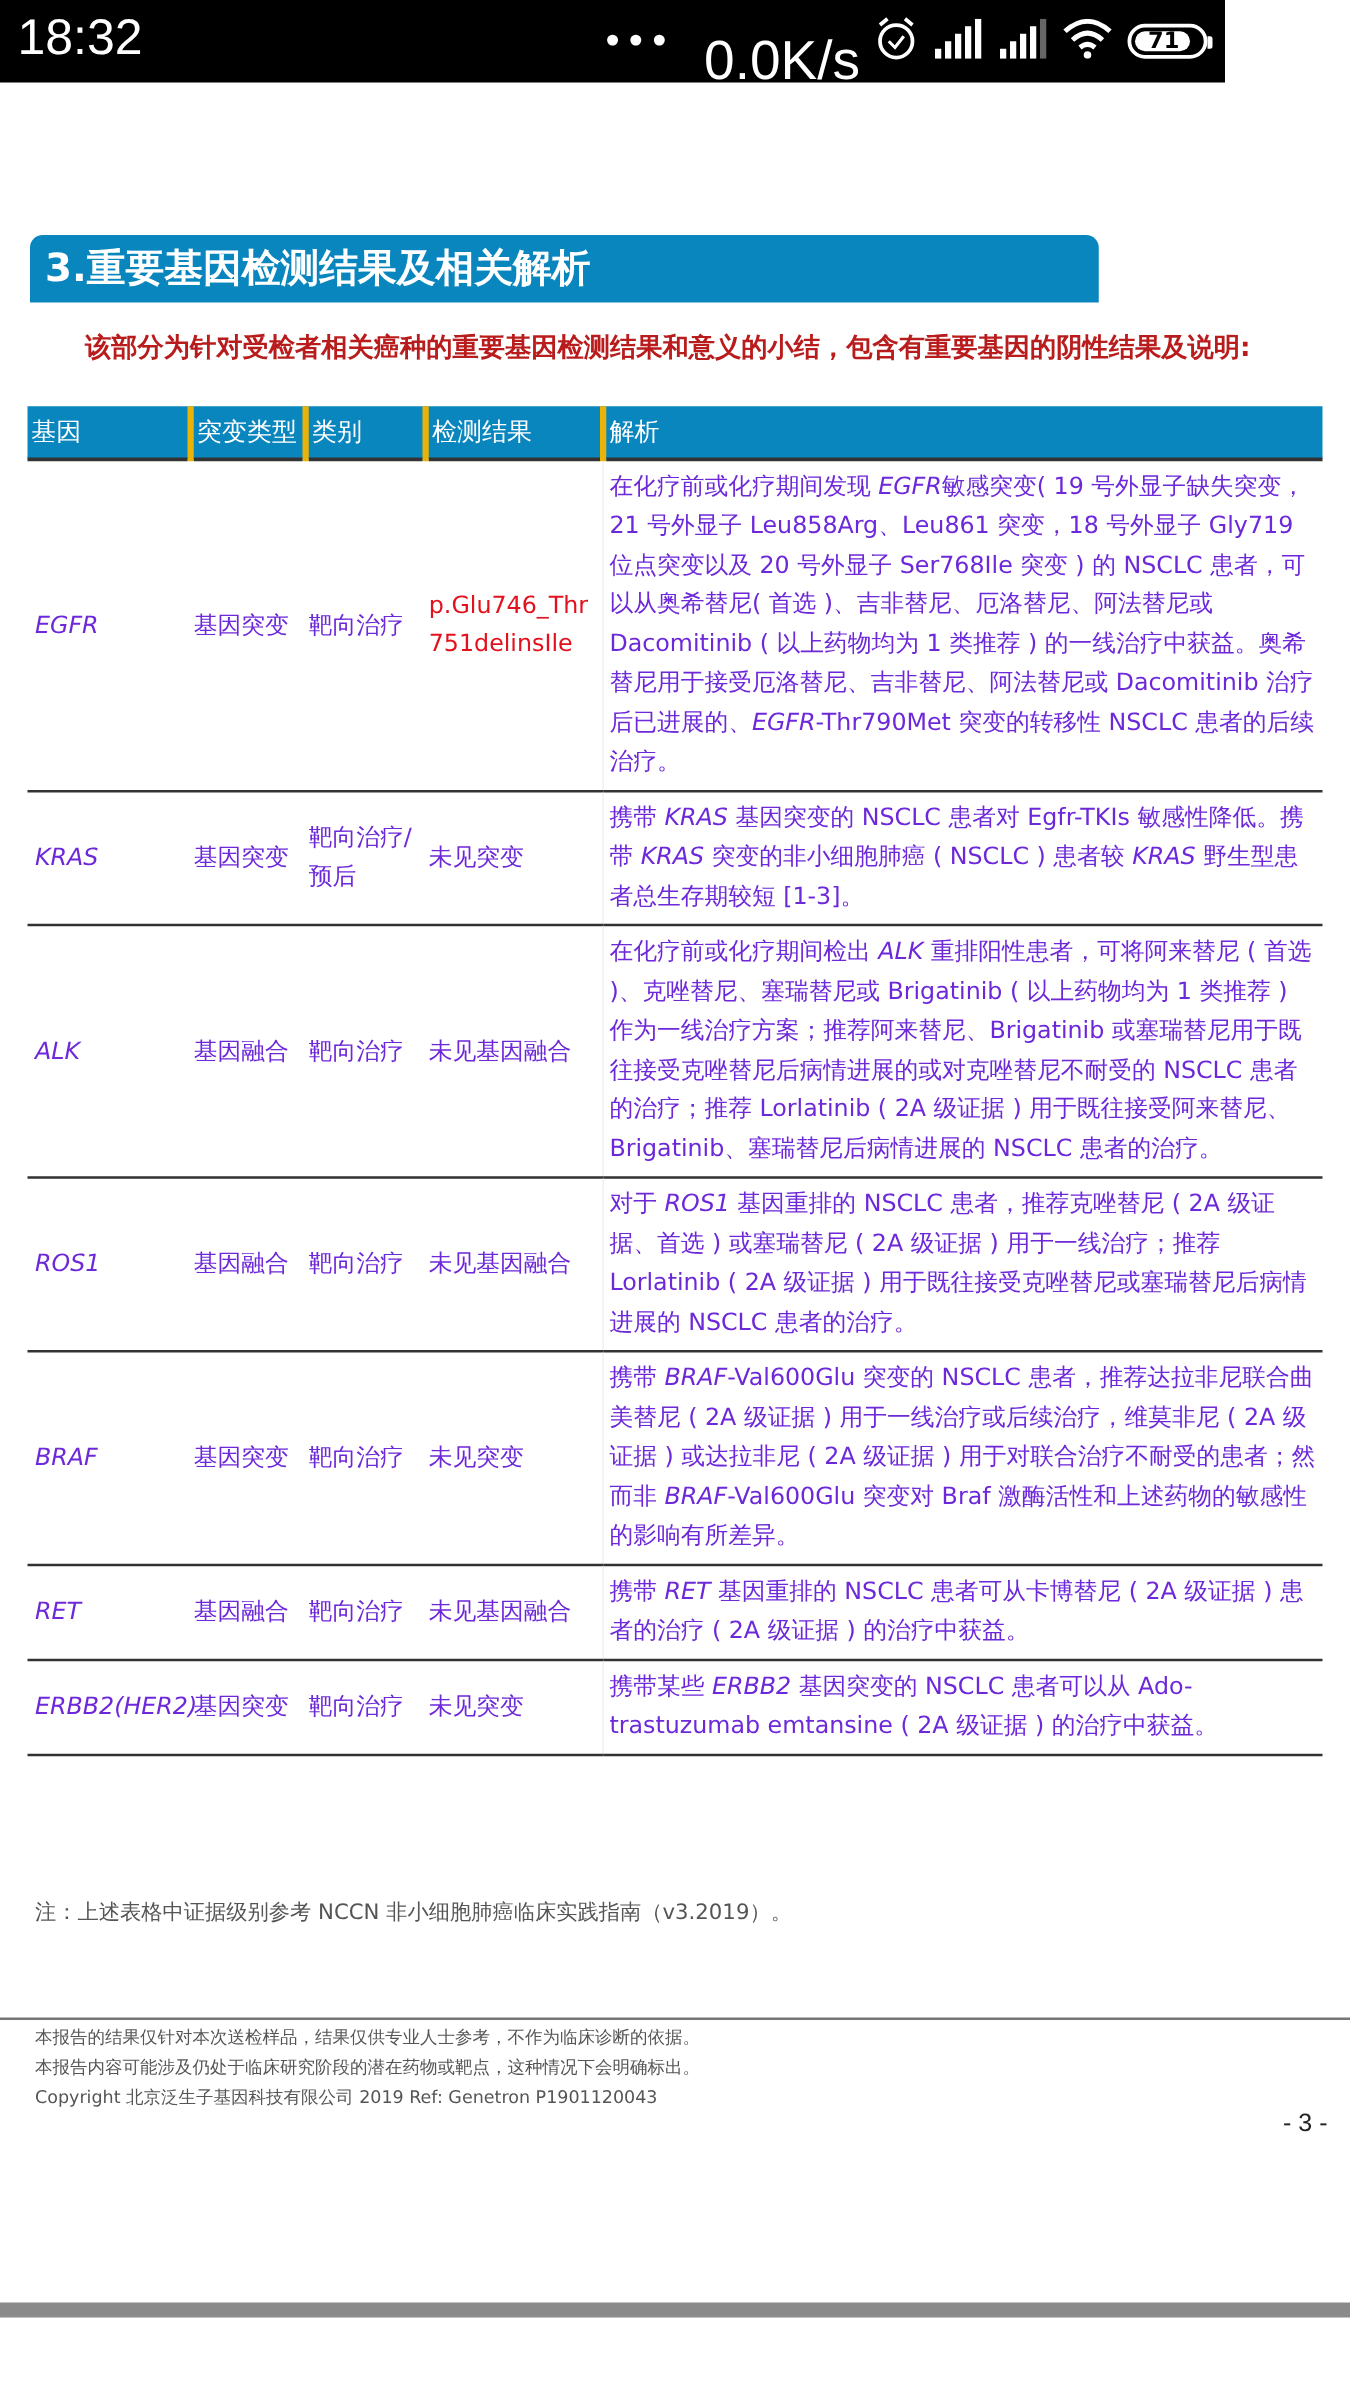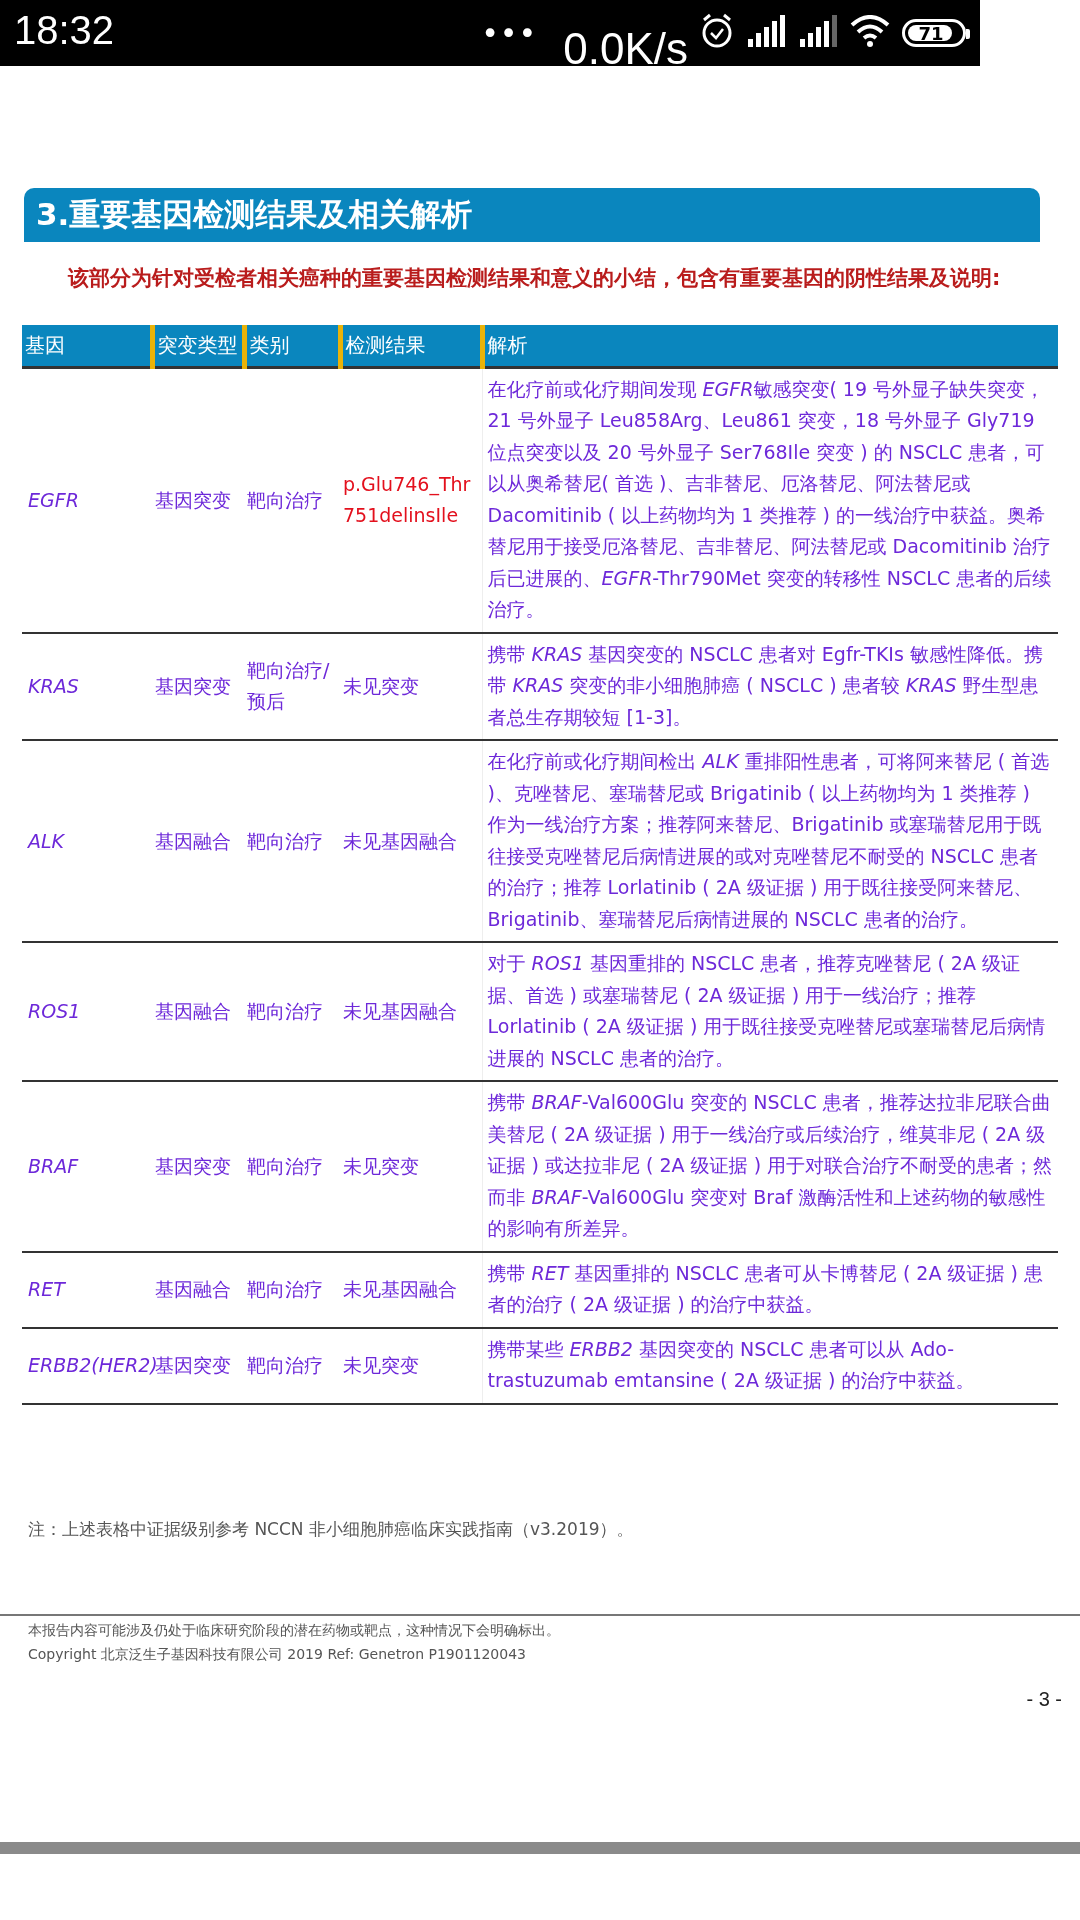--- a/index.html
+++ b/index.html
@@ -6,27 +6,27 @@
     html, body { width: 1080px; height: 1920px; background: #ffffff; overflow: hidden; }
     body { position: relative; font-family: "DejaVu Sans", "Liberation Sans", sans-serif; color: #444; }
 
     
     .status-bar { position: absolute; left: 0; top: 0; width: 980px; height: 66px; background: #000; color: #fff; display: flex; align-items: center; }
     .status-time { position: absolute; left: 14px; top: 8px; font-size: 40px; font-family: "Liberation Sans", sans-serif; letter-spacing: 0px; }
     .status-right { position: absolute; right: 14px; top: 10px; height: 46px; display: flex; align-items: center; gap: 12px; }
     .dots { font-size: 30px; letter-spacing: 1px; margin-right: 14px; }
     .net-speed { font-size: 44px; font-family: "Liberation Sans", sans-serif; margin-top: 32px; }
     .sb-icon { display: inline-block; }
-    .battery { width: 64px; height: 28px; border: 3px solid #fff; border-radius: 14px; position: relative; display: flex; align-items: center; justify-content: center; }
+    .battery { width: 64px; height: 28px; border: 3px solid #fff; border-radius: 14px; position: relative; display: flex; justify-content: center; }
     .battery-fill { position: absolute; left: 3px; top: 3px; bottom: 3px; width: 44px; background: #fff; border-radius: 9px; }
     .battery-text { position: relative; color: #000; font-size: 18px; font-weight: bold; margin-left: -6px; }
     .battery-tip { position: absolute; right: -7px; top: 7px; width: 4px; height: 10px; background: #fff; border-radius: 0 2px 2px 0; }
 
     
-    .section-title-bar { position: absolute; left: 24px; top: 188px; width: 1016px; height: 54px; background: #0a86be; border-radius: 10px 10px 0 0; }
+    .section-title-bar { position: absolute; left: 24px; top: 188px; width: 855px; height: 54px; background: #0a86be; border-radius: 10px 10px 0 0; }
     .section-title { position: absolute; left: 12px; top: 6px; color: #fff; font-size: 31px; font-weight: bold; font-family: "DejaVu Sans", sans-serif; }
     .intro { position: absolute; left: 68px; top: 264px; width: 1000px; color: #b91c1c; font-size: 21px; font-weight: bold; white-space: nowrap; }
 
     
     .gene-table { position: absolute; left: 22px; top: 325px; width: 1036px; border-collapse: collapse; table-layout: fixed; }
     .gene-table th { background: #0a86be; color: #fff; font-weight: normal; font-size: 20px; text-align: left; height: 42px; padding: 0 4px 0 3px; border-right: 5px solid #eab308; border-bottom: 3px solid #333; }
     .gene-table th:last-child { border-right: none; }
     .gene-table td { font-size: 19px; color: #6d28d9; vertical-align: middle; padding: 0 3px; line-height: 31px; border-bottom: 2px solid #333; }
     .gene-table td.gene { font-style: italic; padding-left: 6px; }
     .gene-table td.analysis { padding: 5px 4px 6px 5px; line-height: 31.5px; border-left: 1px solid #eee; }
@@ -162,18 +162,19 @@
         <td>未见突变</td>
         <td class="analysis"><span>携带某些 </span><span class="gn">ERBB2</span><span> 基因突变的 NSCLC 患者可以从 Ado-trastuzumab emtansine ( 2A 级证据 ) 的治疗中获益。</span></td>
       </tr>
     </tbody>
 </table>
 
 <div class="note">注：上述表格中证据级别参考 NCCN 非小细胞肺癌临床实践指南（v3.2019）。</div>
 
 <div class="footer-line"></div>
 <div class="footer-text">
+  <div>本报告的结果仅针对本次送检样品，结果仅供专业人士参考，不作为临床诊断的依据。</div>
   <div>本报告内容可能涉及仍处于临床研究阶段的潜在药物或靶点，这种情况下会明确标出。</div>
   <div>Copyright 北京泛生子基因科技有限公司 2019 Ref: Genetron P1901120043</div>
 </div>
 <div class="page-number">- 3 -</div>
 
 <div class="bottom-scroll-bar"></div>
 
 </body></html>

